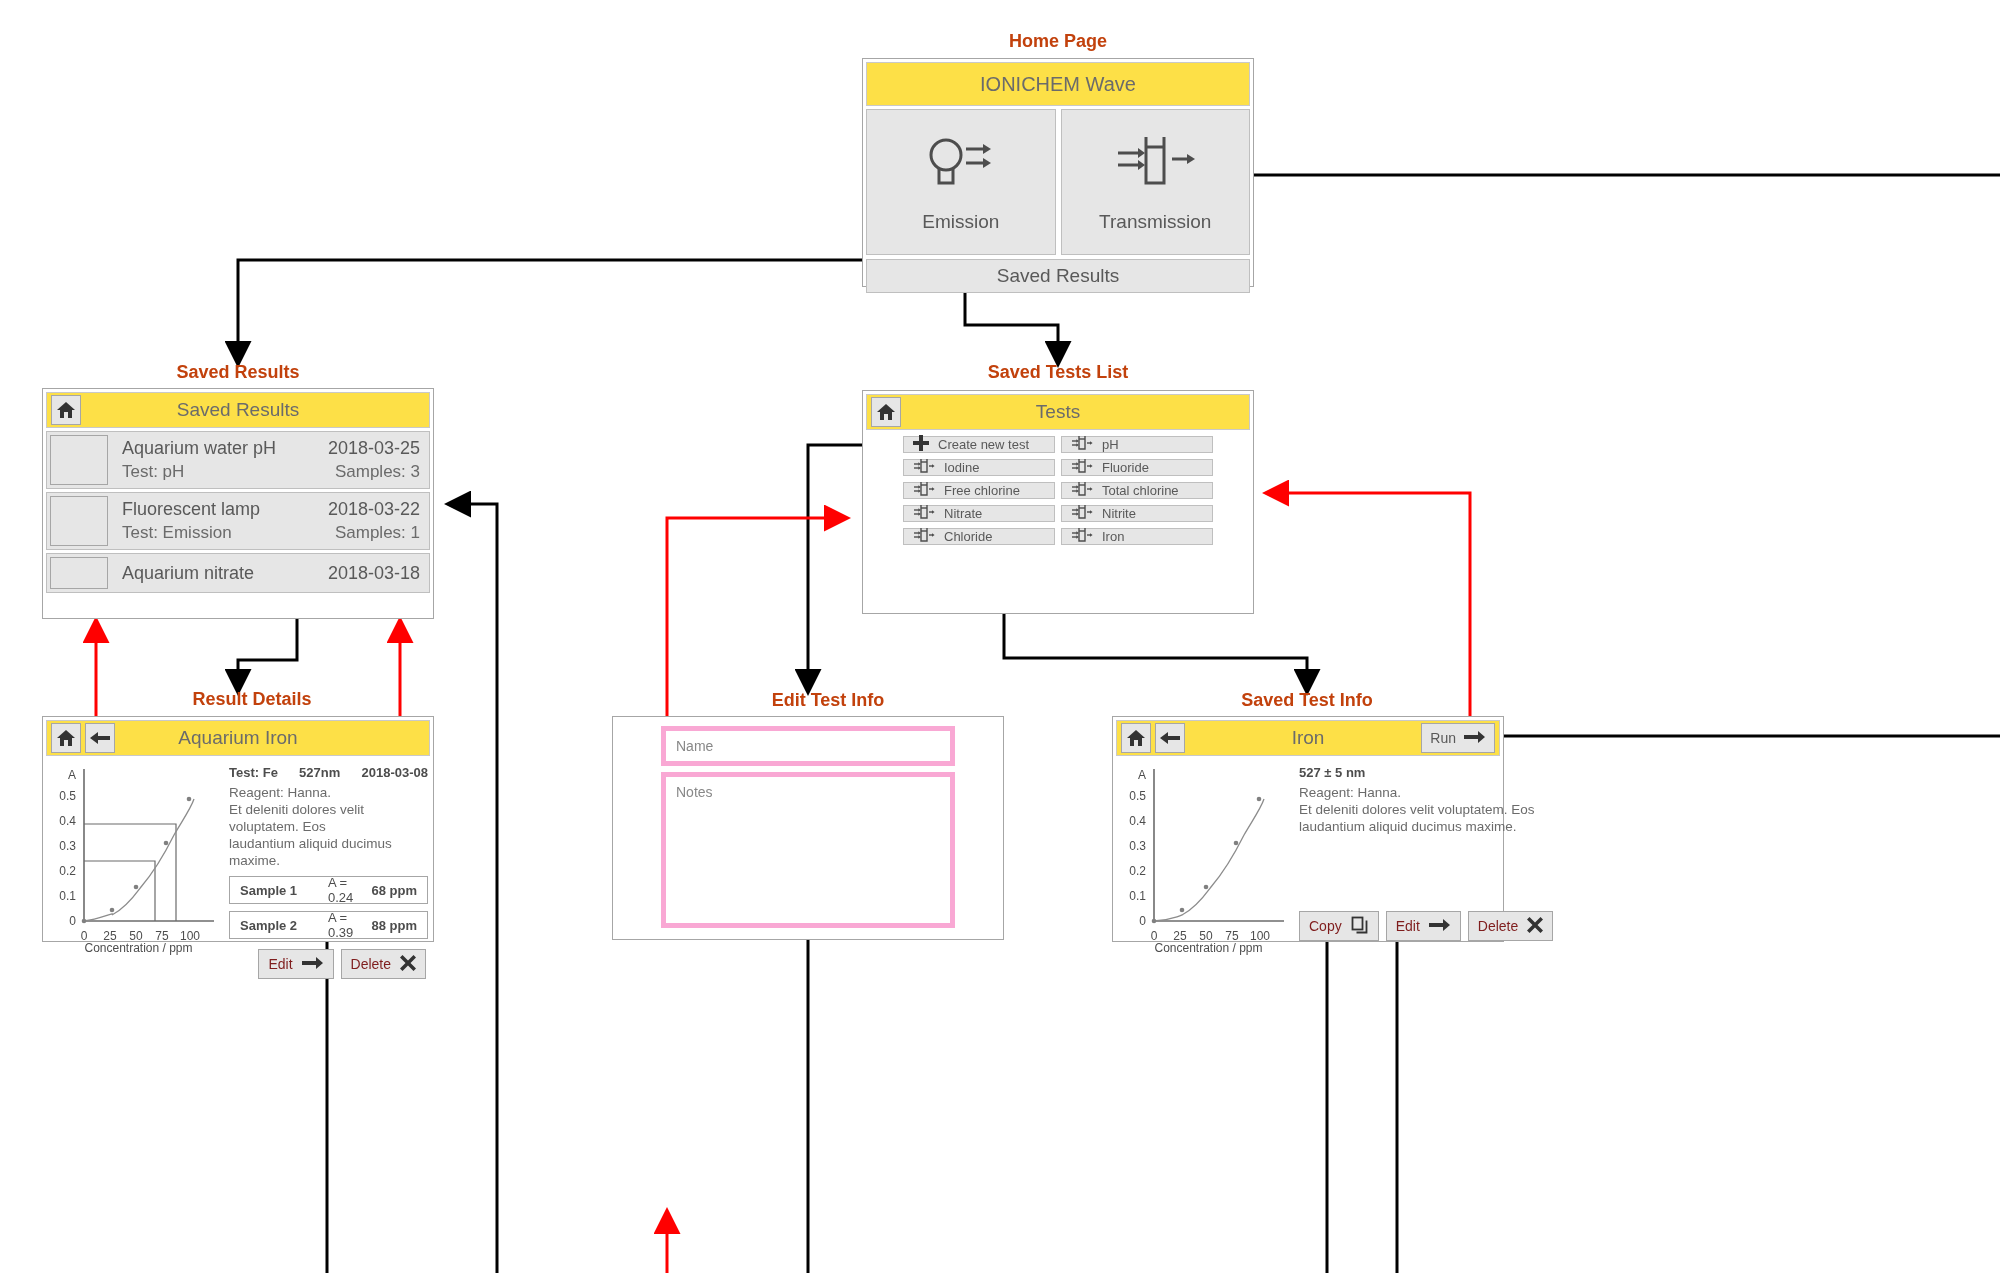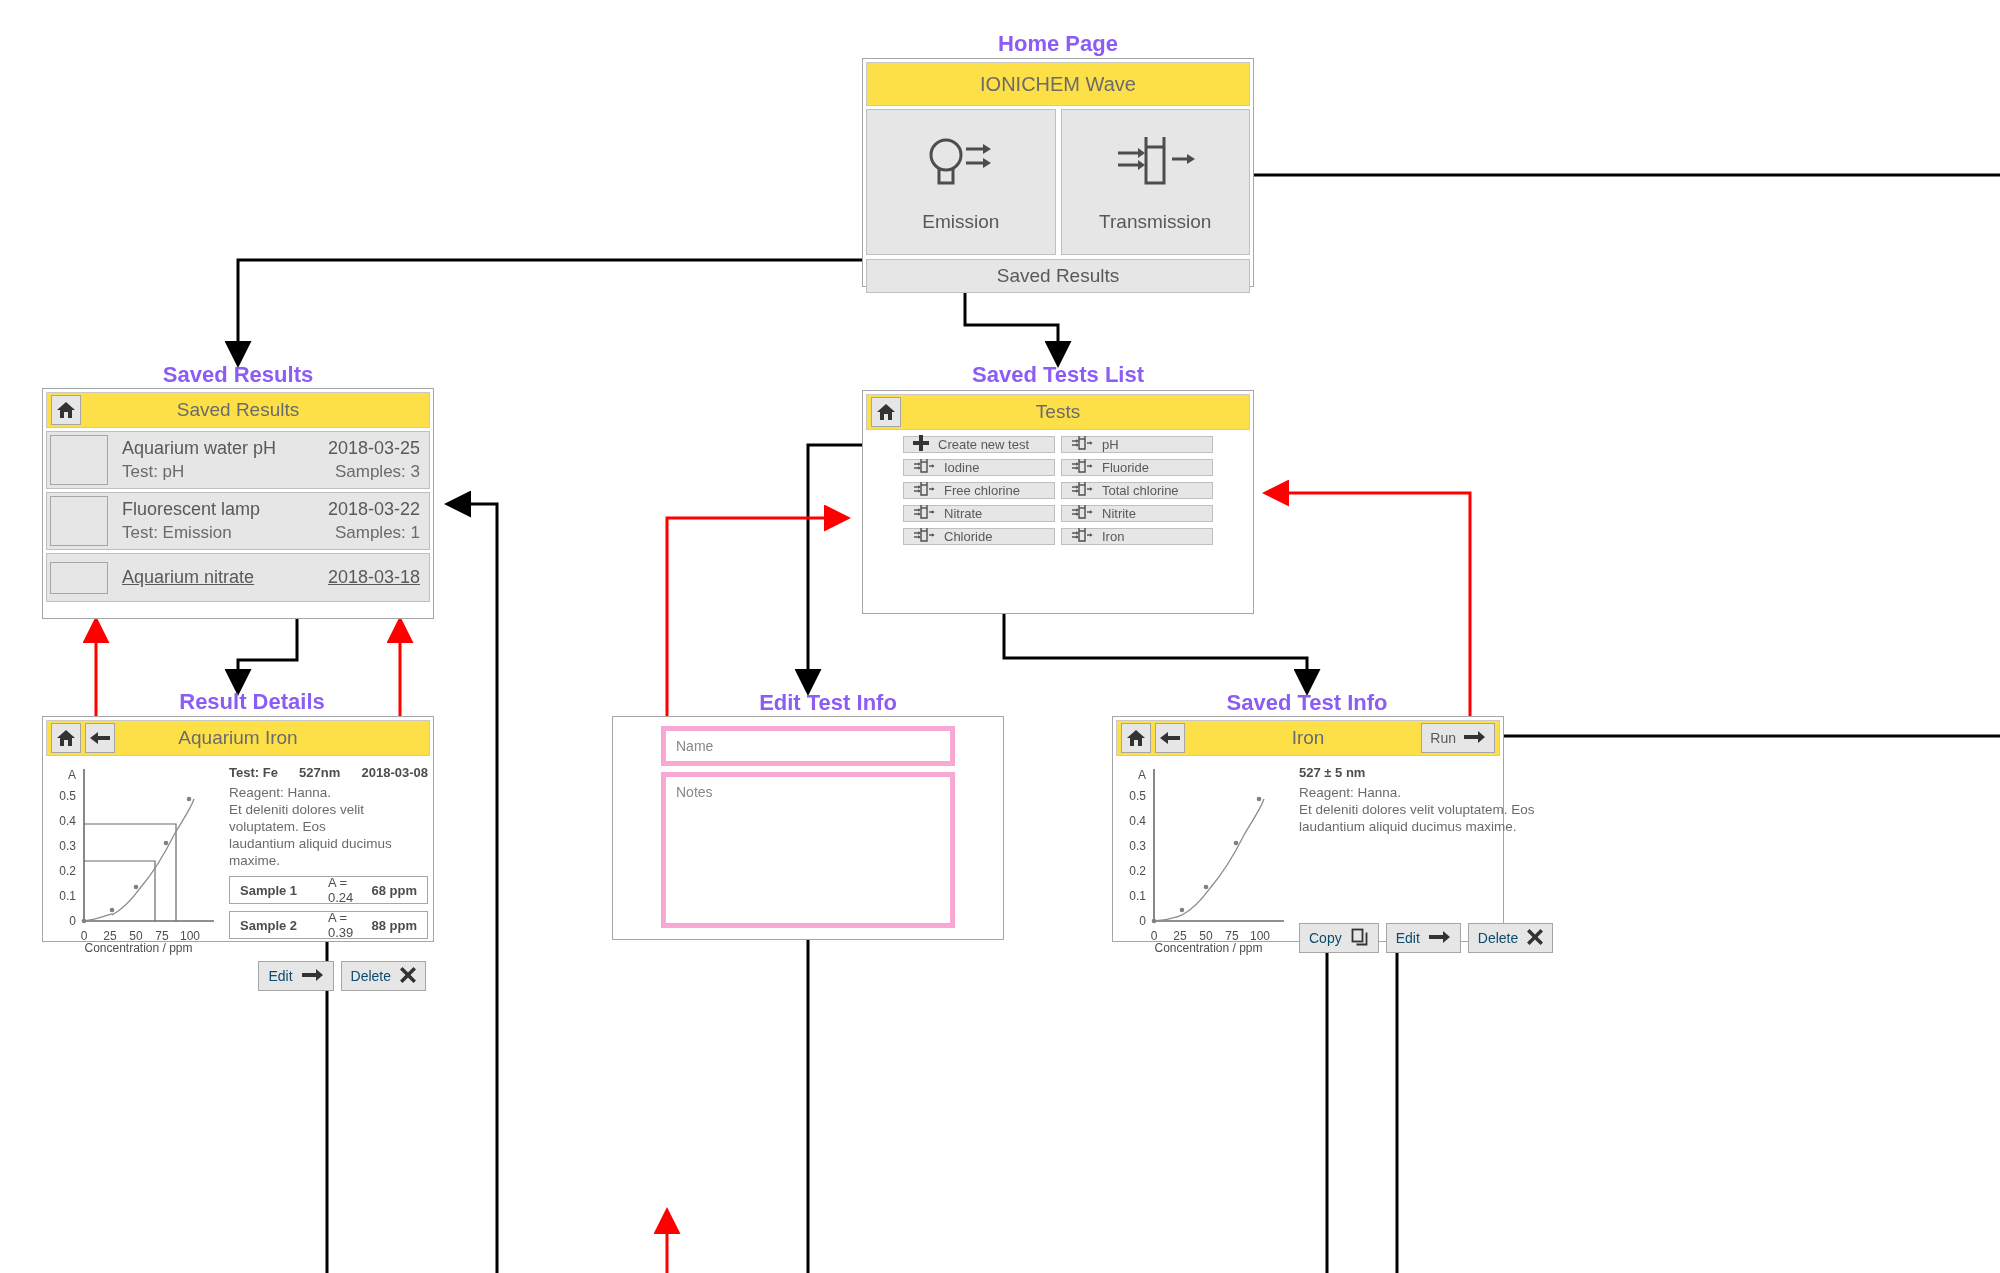--- a/index.html
+++ b/index.html
@@ -10,23 +10,23 @@
     font-family:"Liberation Sans", sans-serif;
     position:relative;
     overflow:hidden;
     color:#595959;
   }
   .stage { position:absolute; inset:0; }
 
   
   .flow-label{
     position:absolute;
-    font-size:22px;
+    font-size:18px;
     font-weight:bold;
-    color:#8b5cf6;
+    color:#c2410c;
     text-align:center;
     white-space:nowrap;
     transform:translateX(-50%);
   }
 
   
   .screen{
     position:absolute;
     background:#ffffff;
     border:1px solid #a6a6a6;
@@ -114,21 +114,21 @@
   .res-thumb{
     width:58px; height:50px;
     border:1px solid #a6a6a6;
     background:#e6e6e6;
     flex:none;
   }
   .res-mid{ flex:1; padding-left:14px; }
   .res-right{ text-align:right; padding-right:6px; }
   .res-t1{ font-size:18px; color:#595959; line-height:23px; }
   .res-t2{ font-size:17px; color:#6b6b6b; line-height:23px; }
-  .res-row.single{ height:49px;text-decoration:underline; }
+  .res-row.single{ height:40px; }
   .res-row.single .res-thumb{ height:32px; }
 
   
   #tests-screen{ left:862px; top:390px; width:392px; height:224px; }
   .tests-grid{
     display:grid;
     grid-template-columns:1fr 1fr;
     gap:6px 6px;
     padding:6px 37px 6px 37px;
   }
@@ -175,23 +175,22 @@
     display:flex; justify-content:flex-end; gap:7px;
     margin-top:10px; padding-right:2px;
   }
   .act-btn{
     border:1px solid #a6a6a6;
     background:#e6e6e6;
     height:30px;
     min-width:72px;
     display:flex; align-items:center; justify-content:center;
     gap:9px;
-    font-size:14px; color:#0c4a6e;
+    font-size:14px; color:#7f1d1d;
     padding:0 9px;
-    margin-top:12px;
   }
 
   
   .form-field{
     border:5px solid #f9a8d4;
     background:#ffffff;
     margin:6px 45px 0 45px;
     font-size:14px;
     color:#888888;
     padding:7px 10px;

